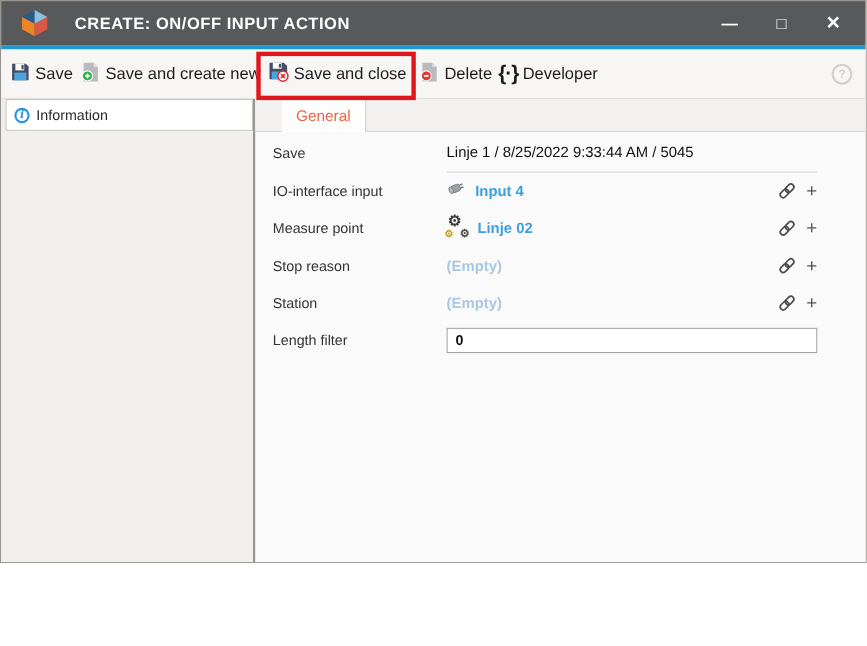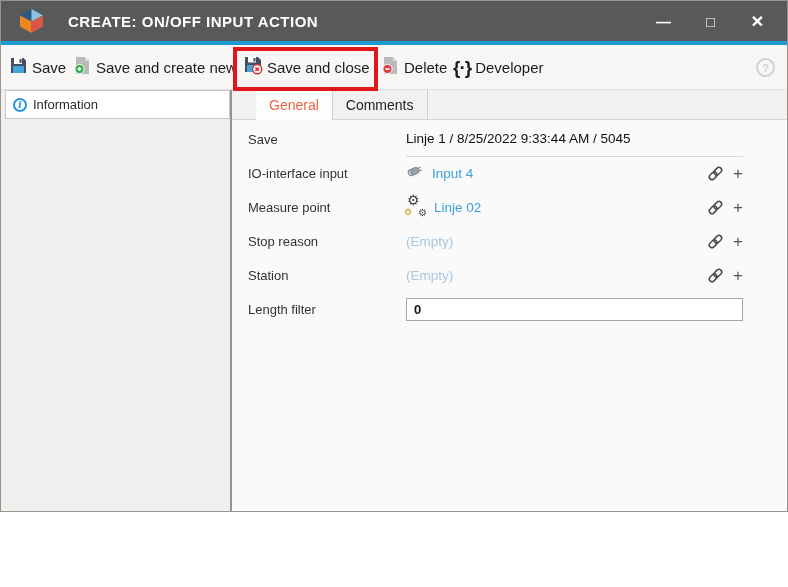--- a/index.html
+++ b/index.html
@@ -36,21 +36,21 @@
             font-family:"DejaVu Serif",serif; font-style:italic; font-weight:700; font-size:10px;
             display:inline-flex; align-items:center; justify-content:center; box-sizing:border-box; }
   .right { flex:1; border-left:2px solid #98958f; display:flex; flex-direction:column; background:#fbfafa; min-width:0; }
   .tabstrip { height:29px; flex:0 0 auto; display:flex; background:#f2f1ef; border-bottom:1px solid #d8d6d4;padding-left:24px; }
   .tab { padding:0 13px; display:flex; align-items:center; font-size:14px; cursor:default; }
   .tab-active { background:#fdfdfc; color:#e8664c; border-right:1px solid #cfcdcb; margin-bottom:-1px; }
   .tab-inactive { color:#222; border-right:1px solid #cfcdcb; }
   .content { flex:1; padding:2px 44px 10px 16px; }
   .frow { display:grid; grid-template-columns:158px 1fr 48px; align-items:center; height:34px; }
   .flabel { font-size:13px; color:#333; }
-  .fvalue { display:flex; align-items:center; gap:8px; }
+  .fvalue { display:flex; align-items:center; gap:8px;font-weight:bold; }
   .name-wrap { grid-column:2/4; height:100%; display:flex; align-items:center;
                border-bottom:1px solid #dbd9d7; font-weight:400; font-size:13.5px; color:#101010; }
   .link { color:#3da0dc; font-size:13.5px; text-decoration:none; cursor:pointer; }
   .empty { color:#a9c7e2; font-size:13.5px; cursor:pointer; }
   .actions { display:flex; align-items:center; gap:9px; justify-content:flex-end; }
   .plus { color:#555; font-size:17px; line-height:1; cursor:pointer; }
   .chain { cursor:pointer; display:flex; }
   .lf-input { grid-column:2/4; height:23px; box-sizing:border-box; width:100%;
               border:1px solid #a9a7a5; background:#fff; font-family:inherit;
               font-weight:700; font-size:13px; padding:0 7px; color:#111; }
@@ -150,21 +150,20 @@
     <div class="left">
       <div class="info-header">
         <span class="info-i">i</span>
         <span>Information</span>
       </div>
     </div>
 
     <div class="right">
       <div class="tabstrip">
         <div class="tab tab-active">General</div>
-        <div class="tab tab-inactive">Comments</div>
       </div>
 
       <div class="content">
 
         <div class="frow">
           <div class="flabel">Save</div>
           <div class="name-wrap">Linje 1 / 8/25/2022 9:33:44 AM / 5045</div>
         </div>
 
         <div class="frow">

